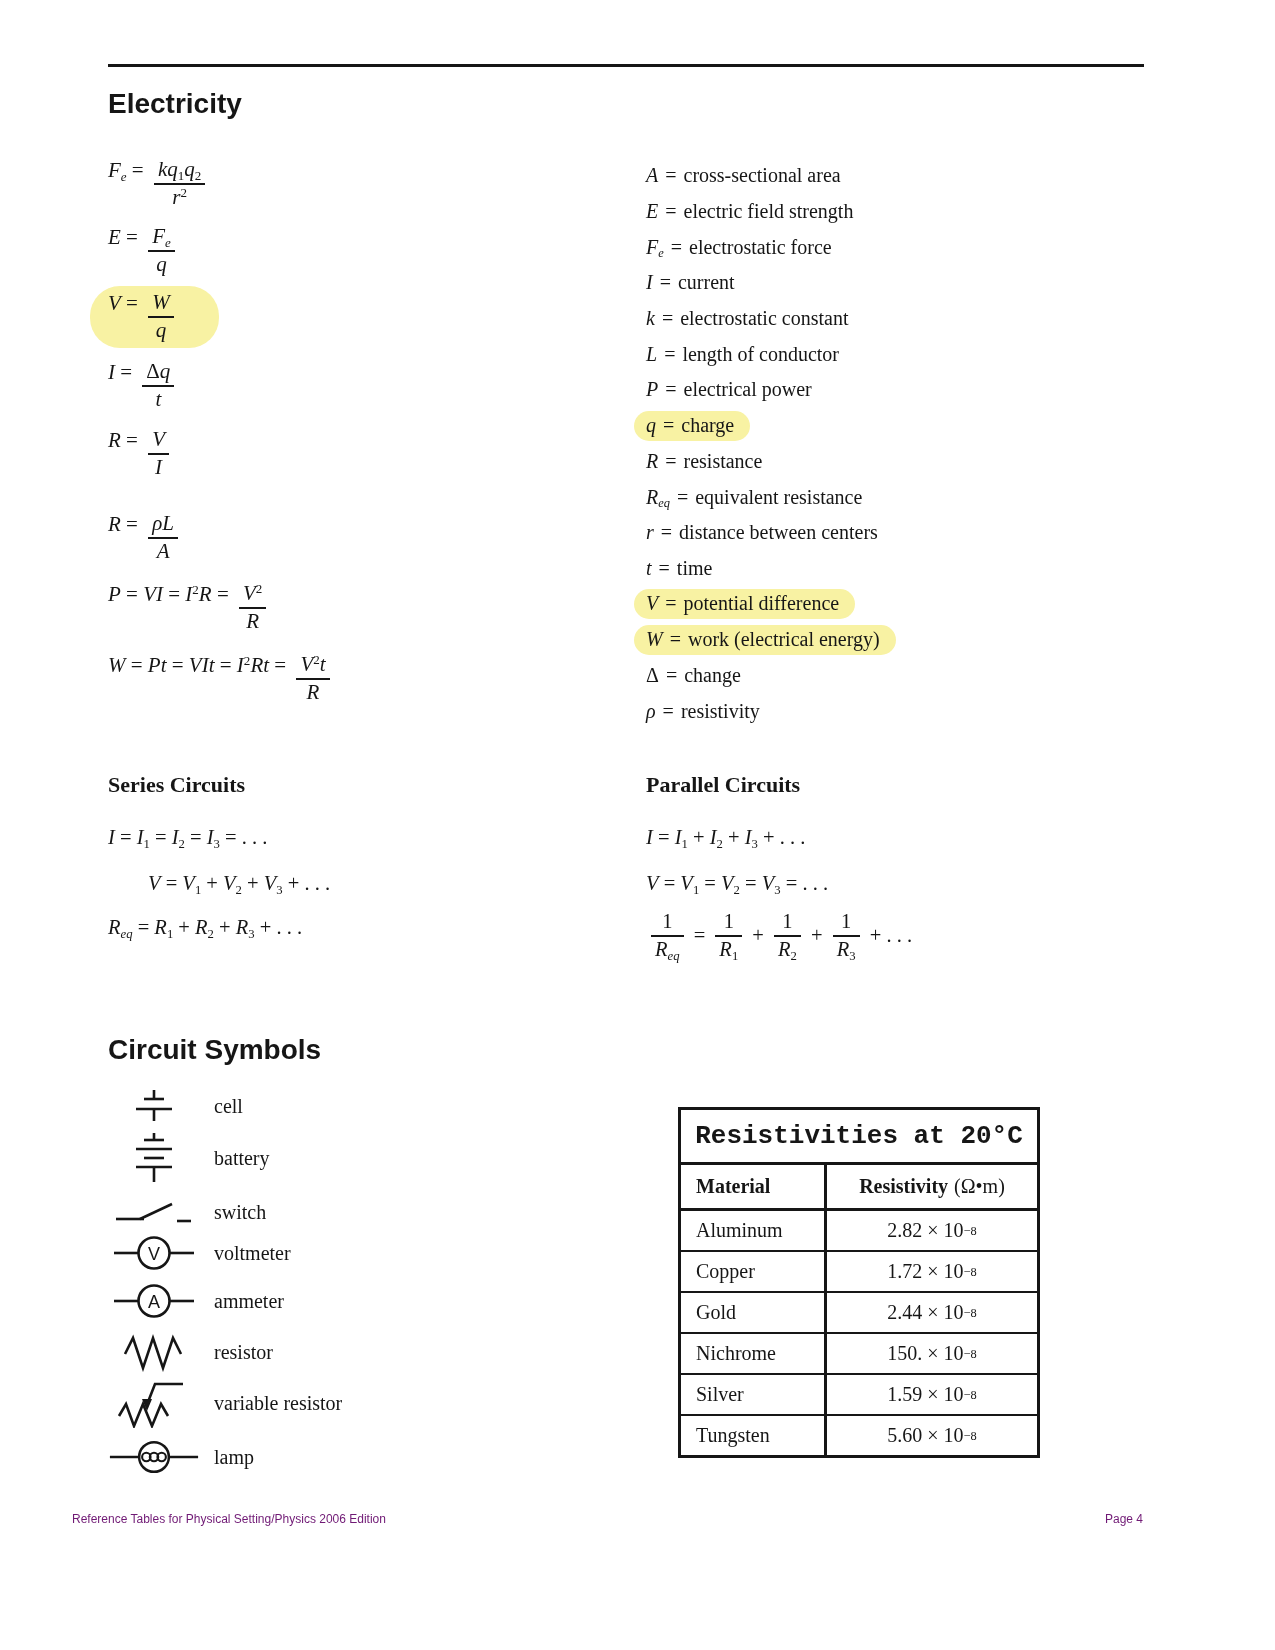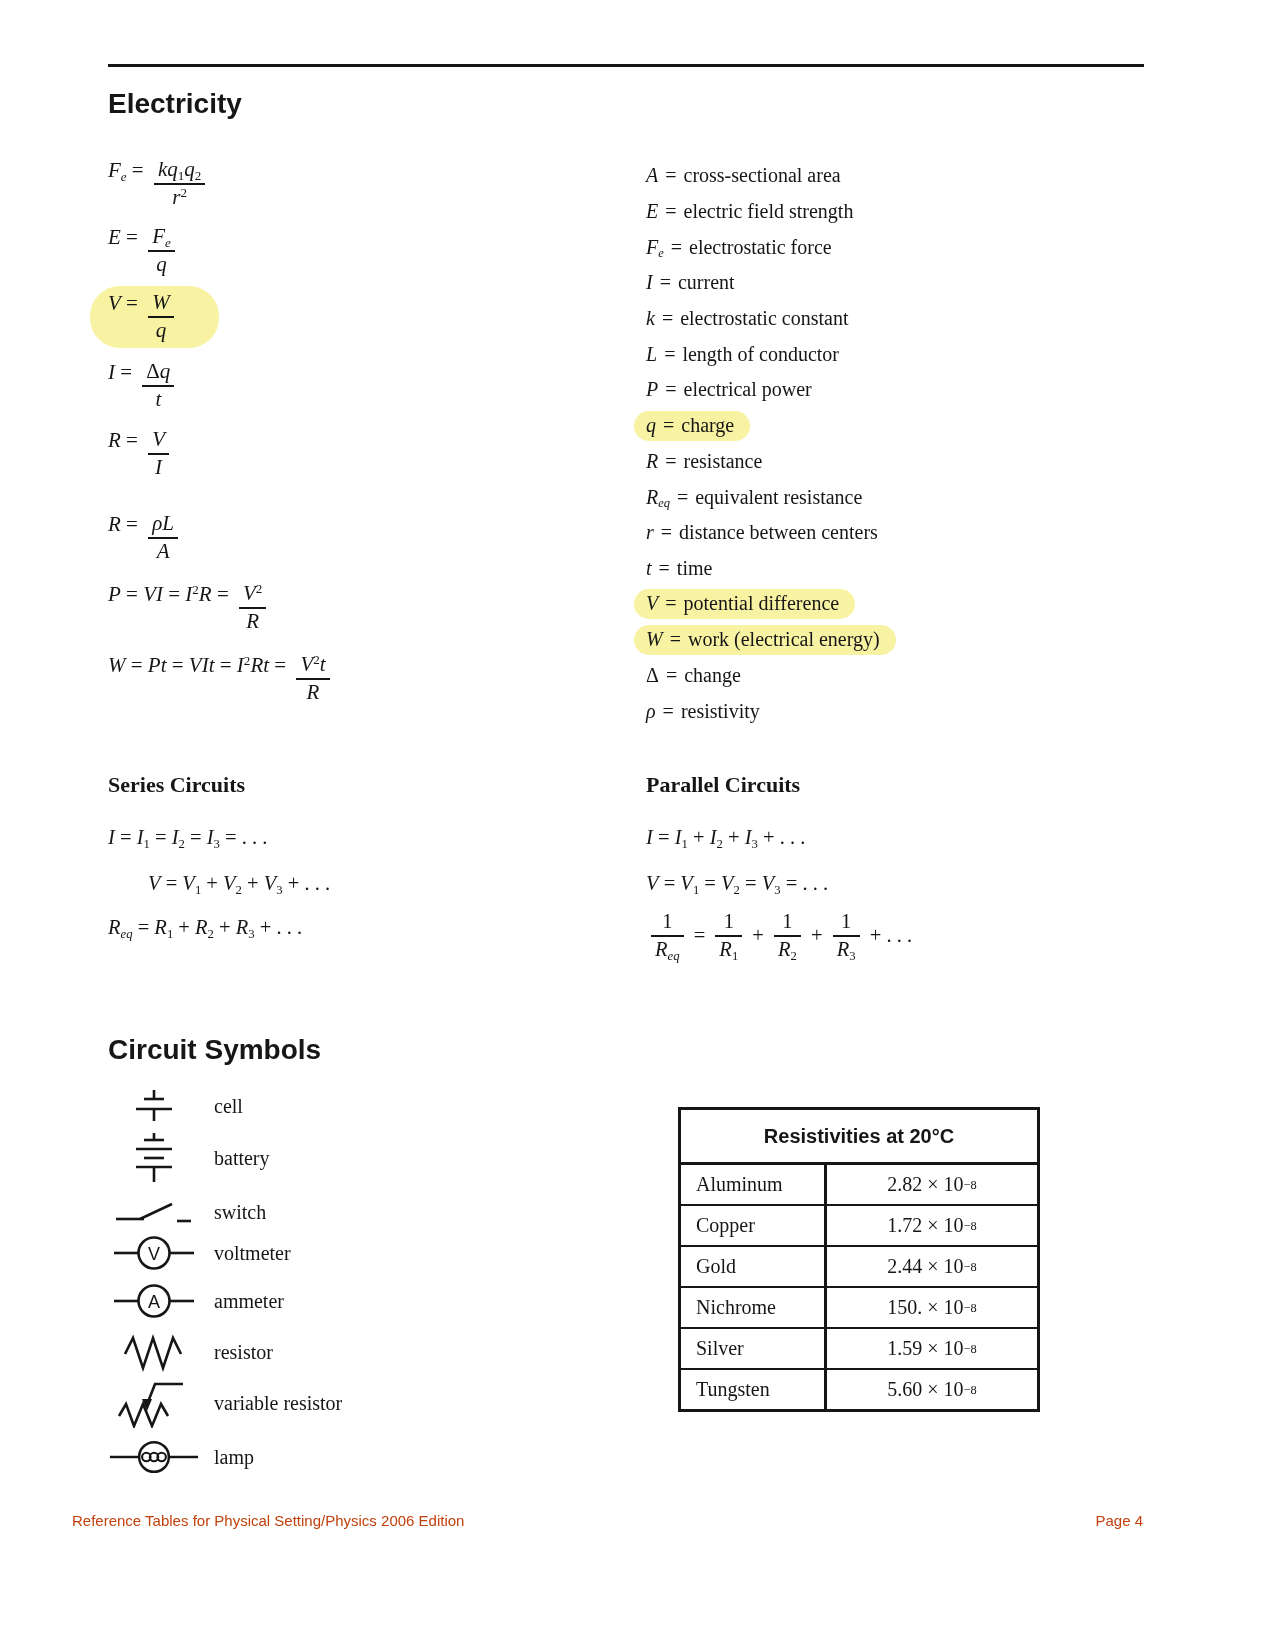--- a/index.html
+++ b/index.html
@@ -46,31 +46,31 @@
 
   
   .sym-row{position:absolute;left:108px;display:flex;align-items:center;}
   .sym-icon{width:92px;display:flex;align-items:center;justify-content:center;}
   .sym-icon svg{display:block;}
   .sym-label{margin-left:14px;font-size:20px;}
 
   
   .rtable{position:absolute;left:678px;top:1107px;width:356px;border:3px solid var(--ink);background:#fff;}
   .rt-title{height:52px;display:flex;align-items:center;justify-content:center;
-    font-family:Liberation Sans, sans-serif;font-weight:bold;font-size:20px;border-bottom:3px solid var(--ink);}
+    font-family:Liberation Mono, monospace;font-weight:bold;font-size:26px;border-bottom:3px solid var(--ink);}
   .rt-head{display:flex;height:43px;border-bottom:3px solid var(--ink);font-size:20px;}
   .rt-c1{width:146px;border-right:3px solid var(--ink);display:flex;align-items:center;padding-left:15px;box-sizing:border-box;}
   .rt-c2{flex:1;display:flex;align-items:center;justify-content:center;}
   .rt-head .rt-c1, .rt-b{font-weight:bold;}
   .rt-unit{font-weight:normal;margin-left:6px;}
   .rt-row{display:flex;height:39px;border-bottom:2px solid var(--ink);font-size:20px;}
   .rt-row:last-child{border-bottom:none;}
 
   
-  .footer{position:absolute;top:1512px;font-family:"Liberation Sans",sans-serif;font-size:15px;color:#c2410c;}
+  .footer{position:absolute;top:1512px;font-family:"Liberation Sans",sans-serif;font-size:12px;color:#701a75;}
   #footer-left{left:72px;}
   #footer-right{right:132px;text-align:right;}
 </style>
 </head>
 <body>
 
 <div class="page">
   <div class="rule-top"></div>
 
   <div id="h-electricity" class="h-sans">Electricity</div>
@@ -406,20 +406,27 @@
             <circle cx="48" cy="19" r="4.4" stroke="#161616" stroke-width="2.2" fill="none" stroke-linecap="butt"></circle>
             <circle cx="56" cy="19" r="4.4" stroke="#161616" stroke-width="2.2" fill="none" stroke-linecap="butt"></circle>
           </svg>
         </span>
         <span class="sym-label">lamp</span>
       </div>
     </div>
 
   <div class="rtable">
     <div class="rt-title">Resistivities at 20°C</div>
+    <div class="rt-head">
+      <div class="rt-c1">Material</div>
+      <div class="rt-c2">
+        <span class="rt-b">Resistivity</span>
+        <span class="rt-unit">(Ω•m)</span>
+      </div>
+    </div>
     <div id="rt-body">
         <div class="rt-row">
           <div class="rt-c1">Aluminum</div>
           <div class="rt-c2">
             <span>2.82 × 10</span>
             <sup><span>−8</span></sup>
           </div>
         </div>
         <div class="rt-row">
           <div class="rt-c1">Copper</div>

